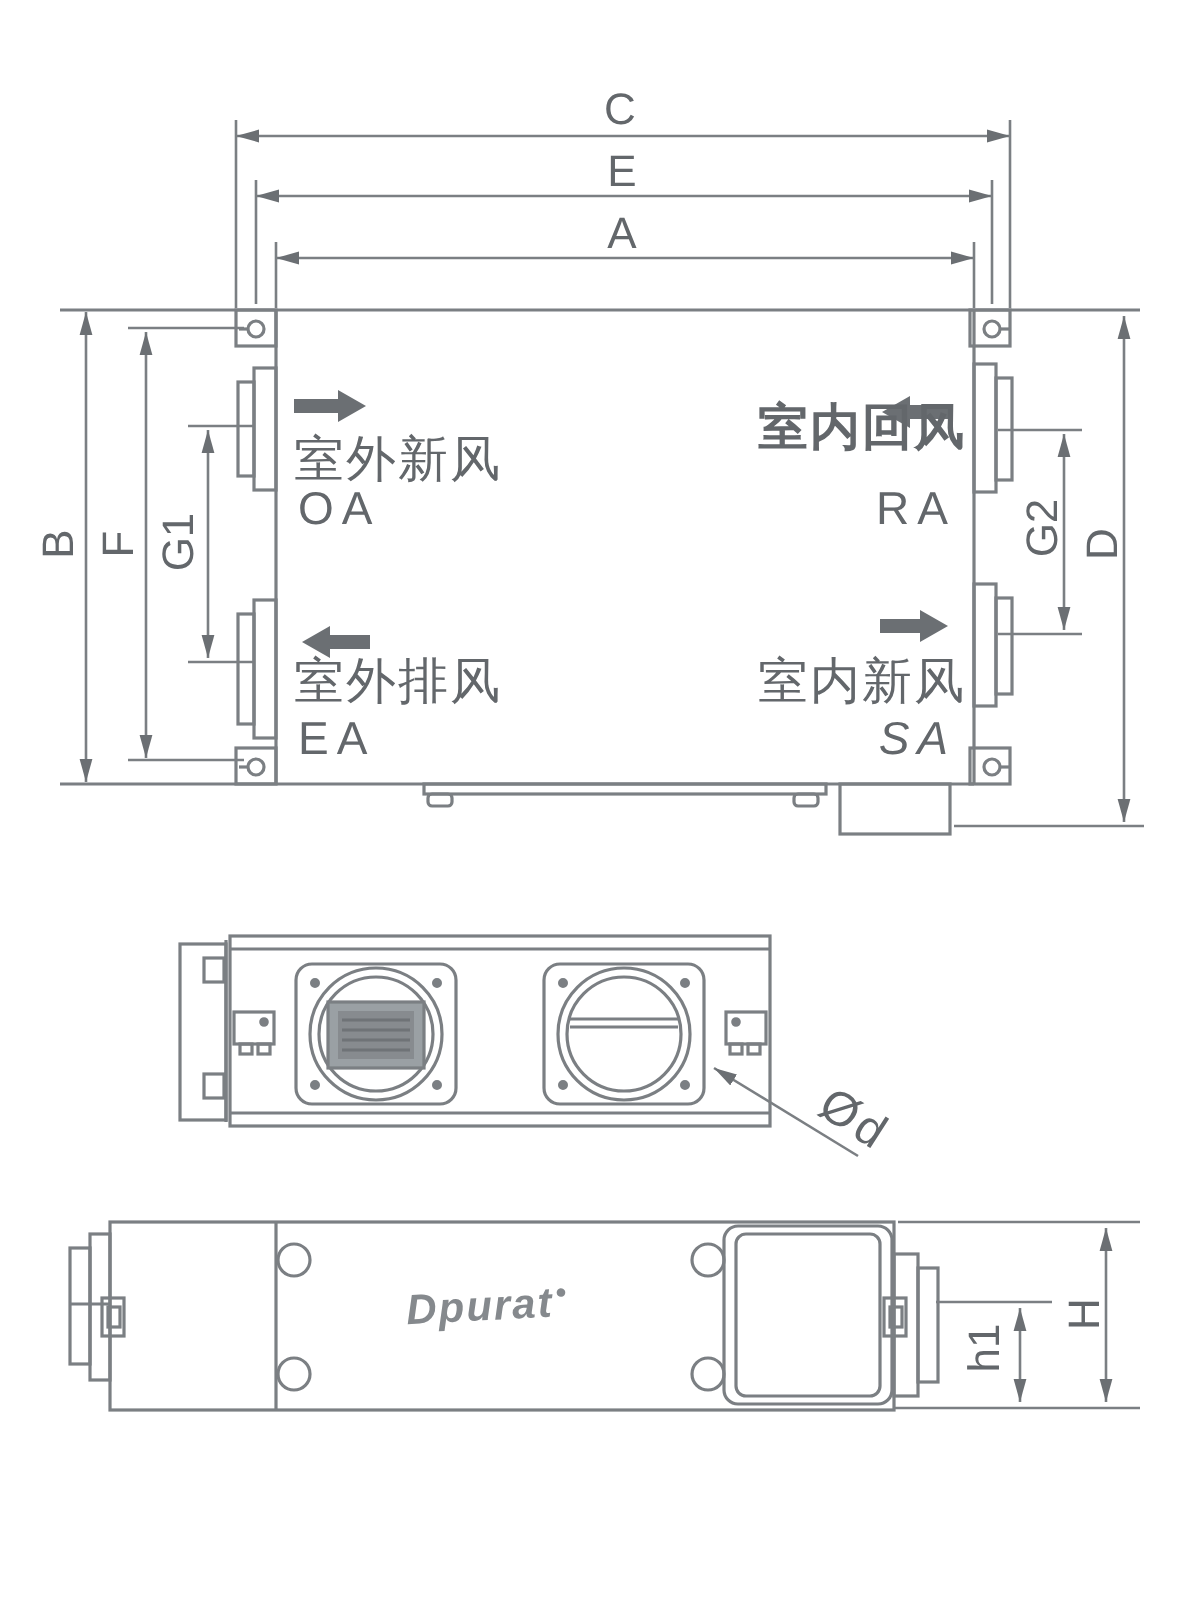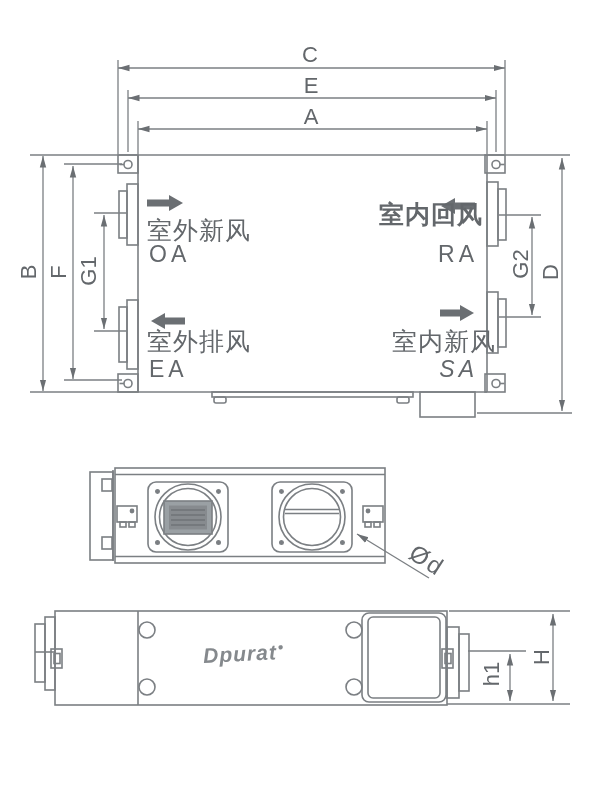--- a/index.html
+++ b/index.html
@@ -221,21 +221,21 @@
 
   <div class="lbl cn" style="left:147px;top:201px;margin-top:16px;">室外新风</div>
   <div class="lbl code" style="left:149px;top:242px;">OA</div>
 
   <div class="lbl cn right-align" style="right:117px;top:201px;font-weight:bold;">室内回风</div>
   <div class="lbl code right-align" style="right:122px;top:242px;">RA</div>
 
   <div class="lbl cn" style="left:147px;top:328px;">室外排风</div>
   <div class="lbl code" style="left:149px;top:357px;text-align:right;">EA</div>
 
-  <div class="lbl cn right-align" style="right:104px;top:328px;margin-left:32px;">室内新风</div>
+  <div class="lbl cn right-align" style="right:117px;top:328px;margin-left:32px;">室内新风</div>
   <div class="lbl code right-align" style="right:122px;top:357px;font-style:italic;">SA</div>
 
   <div class="lbl phi" style="left:427px;top:560px;">Ød</div>
 
   <div class="lbl brand" style="left:244px;top:654px;">
     <span>Dpurat</span><span class="mark">●</span>
   </div>
 
   <div class="lbl rot" style="left:492px;top:674px;">h1</div>
   <div class="lbl rot" style="left:542px;top:657px;">H</div>

